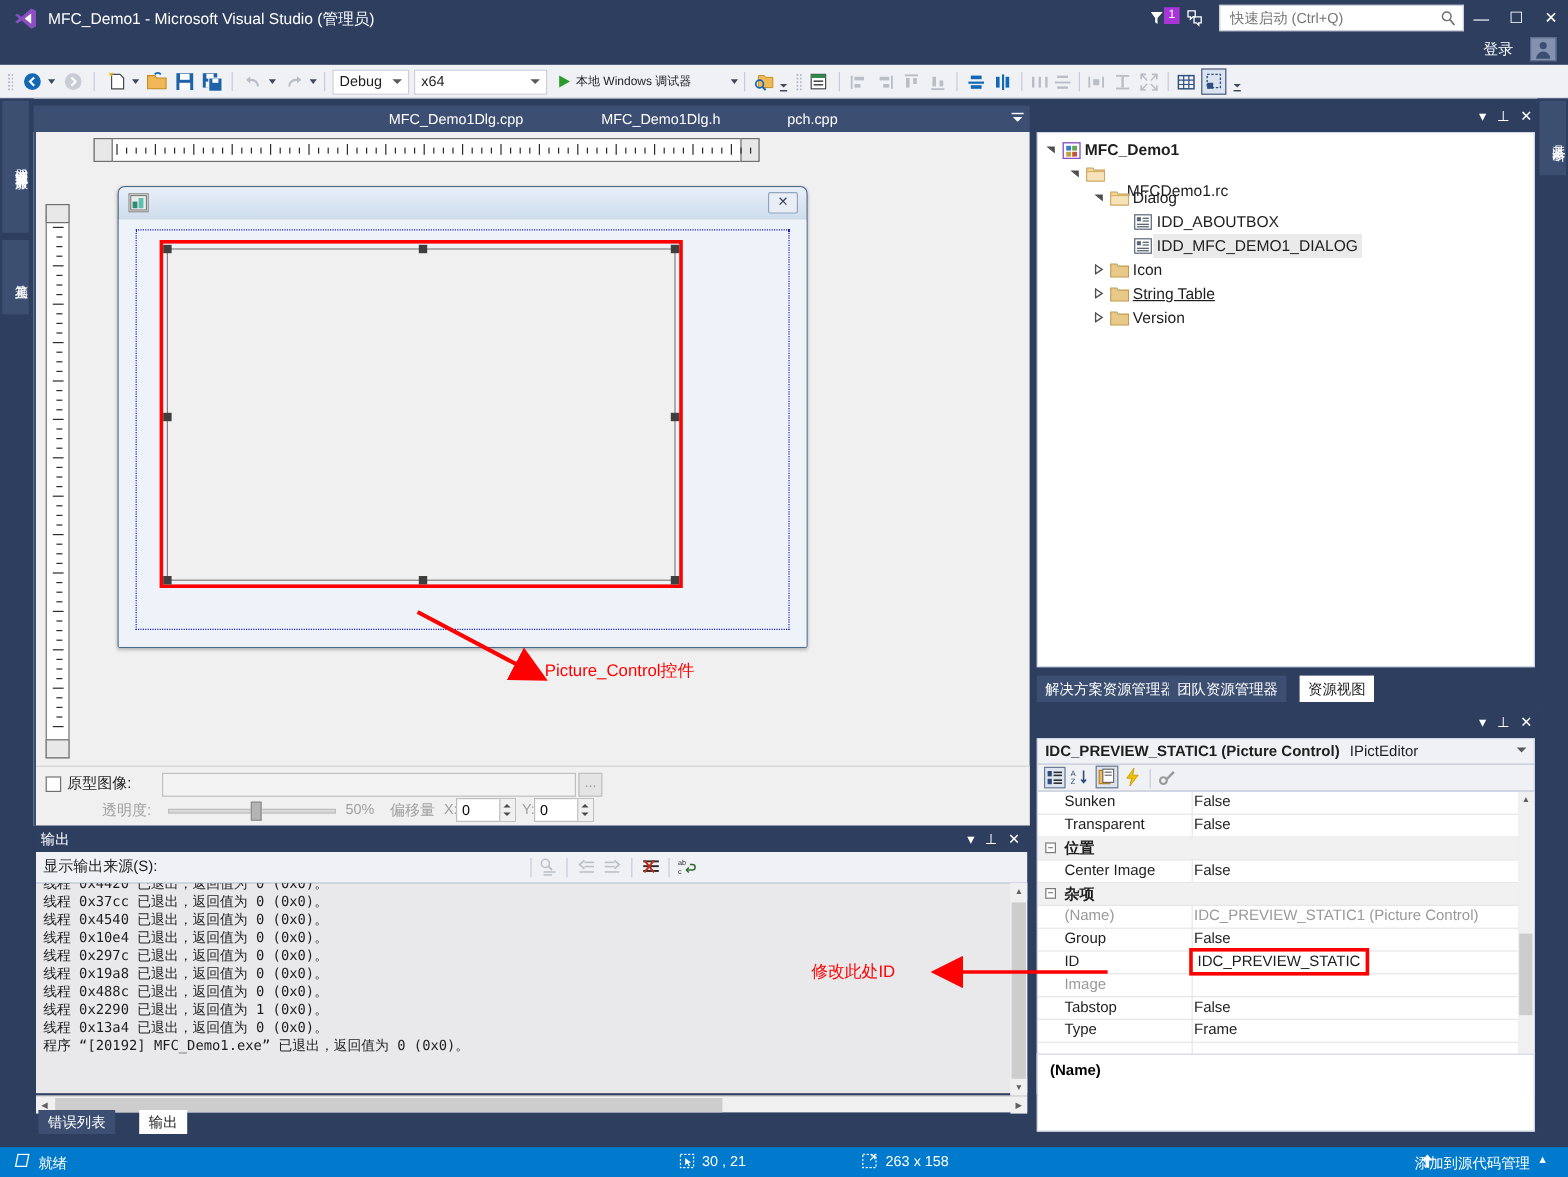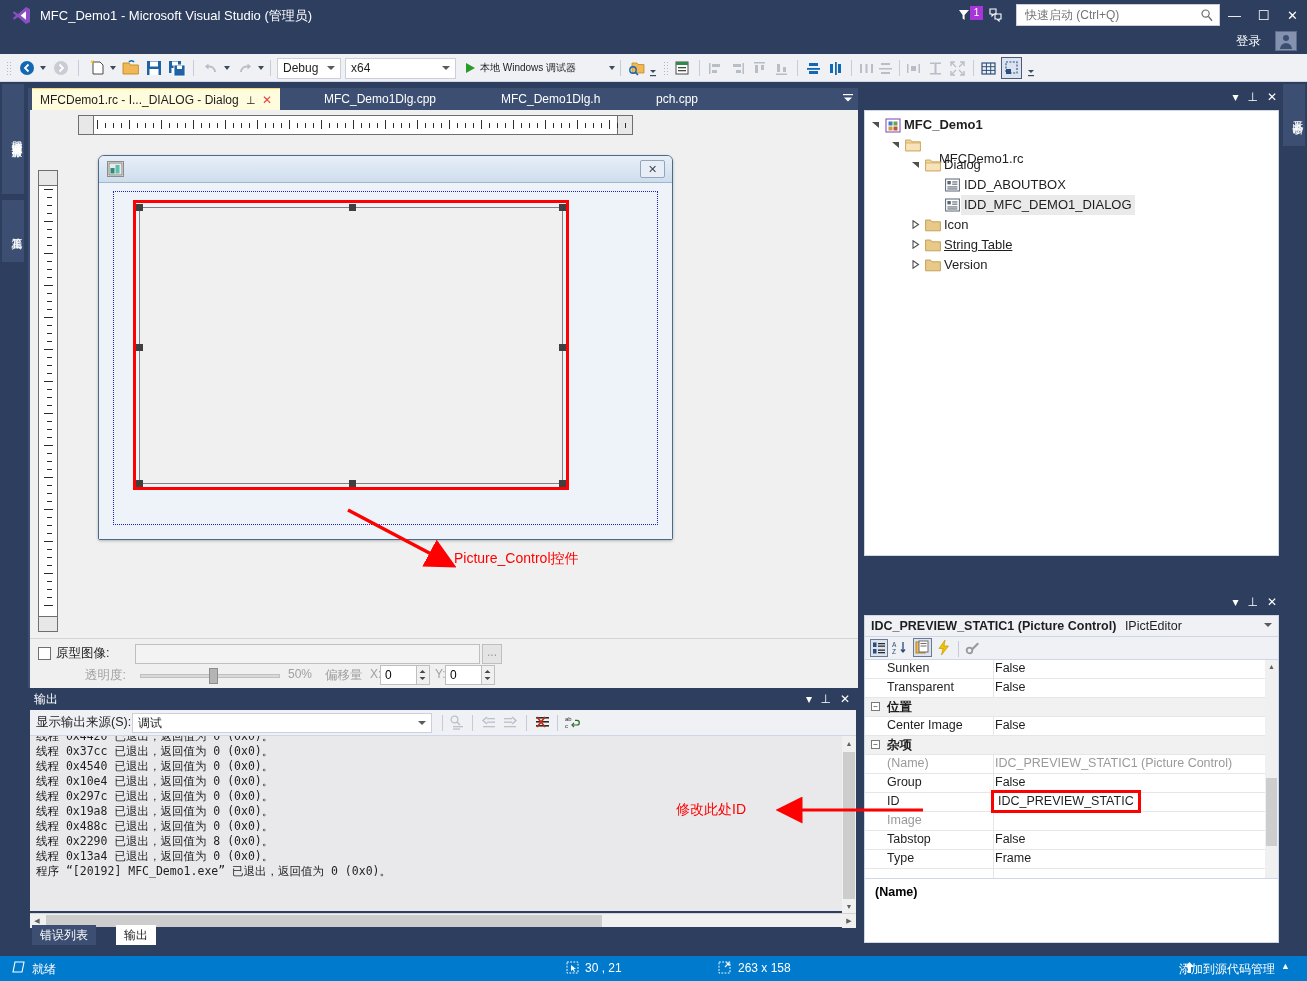--- a/index.html
+++ b/index.html
@@ -407,25 +407,20 @@
   <div class="leftdock">
     <span class="vtab" style="top:2px; height:110px">服务器资源管理器</span>
     <span class="vtab" style="top:118px; height:62px">工具箱</span>
   </div>
 
   <div class="rightdock">
     <span class="vtab" style="left:2px; top:2px; height:62px">诊断工具</span>
   </div>
 
   <div class="tabstrip">
-    <span class="dtab active" style="left:4px">
-      <span>MFCDemo1.rc - I..._DIALOG - Dialog</span>
-      <span class="tab-pin">⊥</span>
-      <span class="tab-x">✕</span>
-    </span>
     <span class="dtab inactive" style="left:288px">MFC_Demo1Dlg.cpp</span>
     <span class="dtab inactive" style="left:465px">MFC_Demo1Dlg.h</span>
     <span class="dtab inactive" style="left:620px">pch.cpp</span>
     <span class="tabmenu">
       <svg width="12" height="12" viewBox="0 0 12 12">
           <rect x="1" y="2" width="10" height="1.2" fill="#fff"></rect>
           <path d="M2 5.5 L10 5.5 L6 9.5 Z" fill="#fff"></path>
         </svg>
     </span>
   </div>
@@ -643,24 +638,20 @@
   </div>
 
   <div class="outpanel">
     <span class="out-title">输出</span>
     <span class="out-hdrbtn" style="right:46px">▾</span>
     <span class="out-hdrbtn" style="right:27px">⊥</span>
     <span class="out-hdrbtn" style="right:8px">✕</span>
 
     <div class="out-toolbar">
       <span style="position:absolute;left:6px;top:4px;font-size:12.5px;color:#1e1e1e">显示输出来源(S):</span>
-      <span class="combo" style="left:102px;top:3px;width:300px;height:20px;line-height:18px">
-        <span>调试</span>
-        <span class="arr"></span>
-      </span>
       <span class="sep" style="left:412px;top:5px"></span>
       <span style="position:absolute;left:419px;top:4px">
         <svg width="17" height="17" viewBox="0 0 17 17">
             <circle cx="5.5" cy="5.5" r="3.4" fill="none" stroke="#bcc0c8" stroke-width="1.3"></circle>
             <line x1="8" y1="8" x2="11" y2="11" stroke="#bcc0c8" stroke-width="1.5"></line>
             <rect x="4" y="12" width="10" height="1.3" fill="#bcc0c8"></rect>
             <rect x="4" y="14.4" width="7" height="1.3" fill="#bcc0c8"></rect>
           </svg>
       </span>
       <span class="sep" style="left:442px;top:5px"></span>
@@ -702,21 +693,21 @@
 
     <div class="out-body">
       <div id="out-lines">
           <div class="out-line" style="margin-top: -7px;">线程 0x4420 已退出，返回值为 0 (0x0)。</div>
           <div class="out-line">线程 0x37cc 已退出，返回值为 0 (0x0)。</div>
           <div class="out-line">线程 0x4540 已退出，返回值为 0 (0x0)。</div>
           <div class="out-line">线程 0x10e4 已退出，返回值为 0 (0x0)。</div>
           <div class="out-line">线程 0x297c 已退出，返回值为 0 (0x0)。</div>
           <div class="out-line">线程 0x19a8 已退出，返回值为 0 (0x0)。</div>
           <div class="out-line">线程 0x488c 已退出，返回值为 0 (0x0)。</div>
-          <div class="out-line">线程 0x2290 已退出，返回值为 8 (0x0)。</div>
+          <div class="out-line">线程 0x2290 已退出，返回值为 1 (0x0)。</div>
           <div class="out-line">线程 0x13a4 已退出，返回值为 0 (0x0)。</div>
           <div class="out-line">程序 “[20192] MFC_Demo1.exe” 已退出，返回值为 0 (0x0)。</div>
         </div>
     </div>
 
     <div class="vscroll">
       <span class="scroll-btn" style="left:0;top:0;width:14px;height:14px">▲</span>
       <span class="scroll-thumb" style="left:1px;top:16px;width:12px;height:148px"></span>
       <span class="scroll-btn" style="left:0;bottom:0;width:14px;height:14px">▼</span>
     </div>
@@ -833,20 +824,25 @@
           <span class="tw" style="left: 60px; top: 147px;">
             <svg width="16" height="14" viewBox="0 0 16 14">
               <path d="M0.6 2 h5 l1.3 1.8 h8.5 v9 h-14.8 z" fill="#e8c989" stroke="#c09c4c" stroke-width="0.9"></path>
             </svg>
           </span>
           <span class="tnode" style="left: 79px; top: 144px;">Version</span>
         </div>
     </div>
   </div>
 
+  <div class="proptabs">
+    <span class="ptab off" style="left:2px">解决方案资源管理器</span>
+    <span class="ptab off" style="left:112px">团队资源管理器</span>
+    <span class="ptab on" style="left:221px">资源视图</span>
+  </div>
 
   <div class="props">
     <span class="panel-title">属性</span>
     <span class="panel-btns">
       <span>▾</span>
       <span>⊥</span>
       <span>✕</span>
     </span>
 
     <div class="props-obj">

